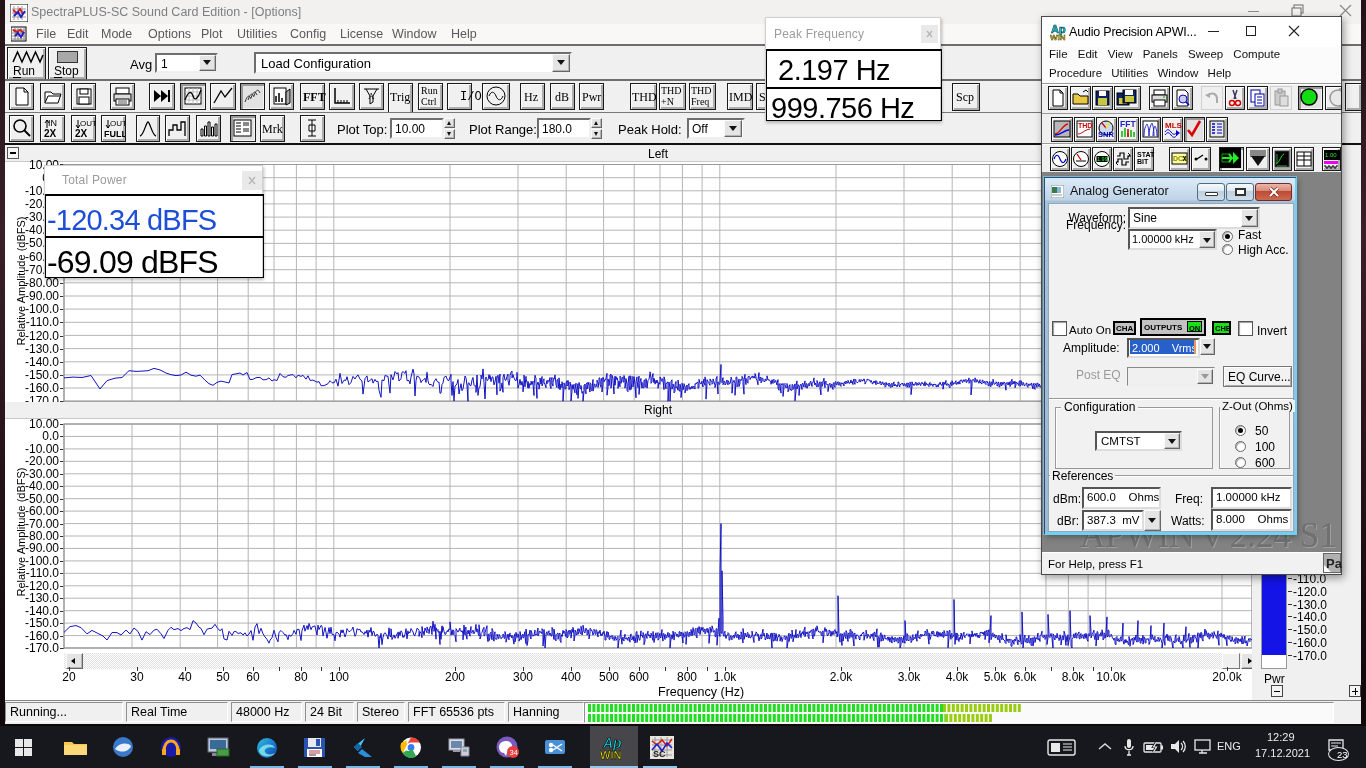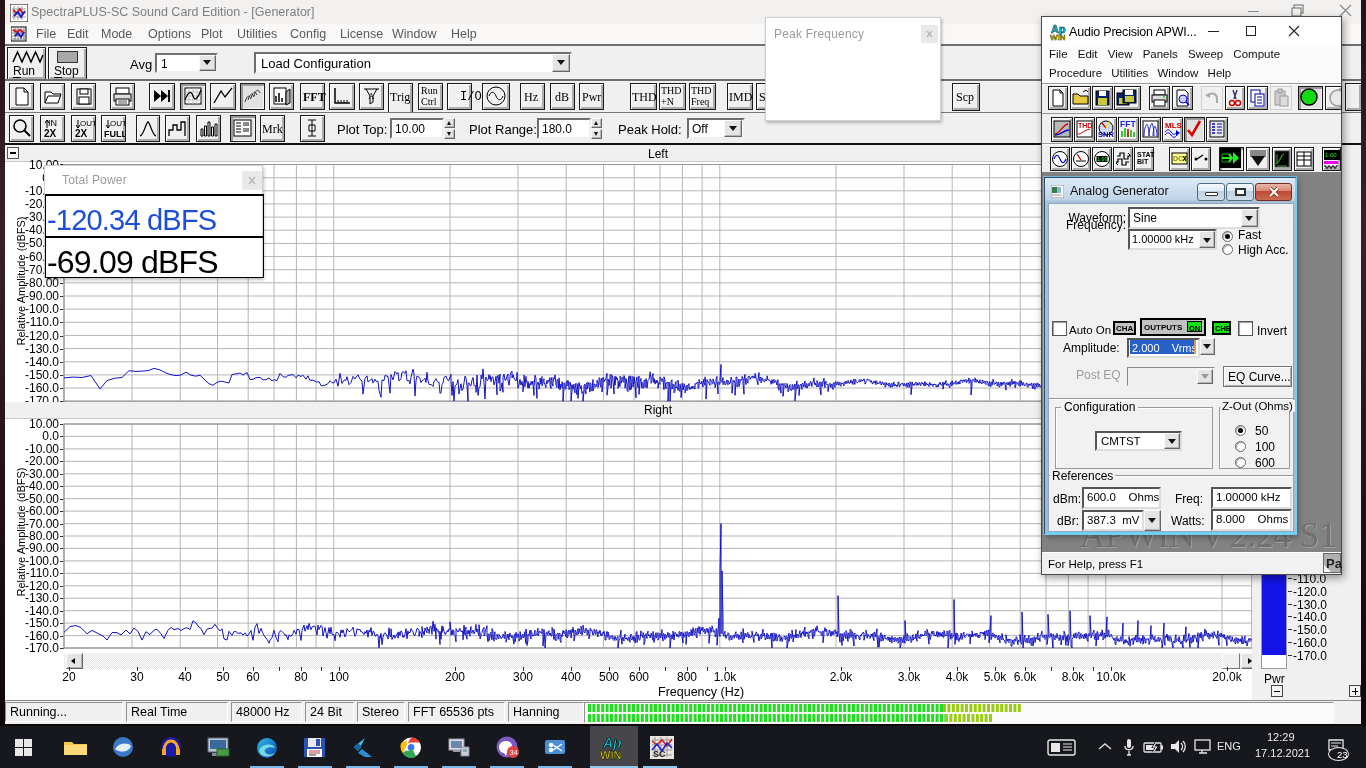--- a/index.html
+++ b/index.html
@@ -19,21 +19,21 @@
 <div id="wall"></div>
 <div id="sp">
 
 <div class="abs" style="left:0;top:0;width:1356px;height:24px;background:#f2f1f0"></div>
 <svg class="abs" style="left:5px;top:4px" width="18" height="18">
       <rect x="0" y="0" width="18" height="18" fill="#fff" stroke="#000"></rect>
       <path d="M2 5h14M2 9h14M2 13h14M4 2v14M8 2v14M12 2v14" stroke="#9a9a9a" stroke-width="1"></path>
       <path d="M3 6l4 3 3-4 3 5" stroke="#d02020" stroke-width="2" fill="none"></path>
       <path d="M4 12l4-4 3 5 4-6" stroke="#2020c0" stroke-width="2" fill="none"></path>
     </svg>
-<div class="tg" style="left:26px;top:5px;font-size:12.5px;color:#7e7f82">SpectraPLUS-SC Sound Card Edition - [Generator]</div>
+<div class="tg" style="left:26px;top:5px;font-size:12.5px;color:#7e7f82">SpectraPLUS-SC Sound Card Edition - [Options]</div>
 <div class="abs" style="left:1243px;top:11px;width:11px;height:1px;background:#8a8a8a"></div>
 <svg class="abs" style="left:1286px;top:4px" width="14" height="13">
       <rect x="3" y="1" width="9" height="8" fill="none" stroke="#6a6a6a"></rect>
       <rect x="1" y="4" width="9" height="8" fill="#f2f1f0" stroke="#6a6a6a"></rect>
     </svg>
 <svg class="abs" style="left:1334px;top:4px" width="13" height="13">
       <path d="M1 1l11 11M12 1L1 12" stroke="#8a8a8a" stroke-width="1.2"></path>
     </svg>
 
 <div class="abs" style="left:0;top:24px;width:1356px;height:20px;background:#f9f8f7"></div>
@@ -648,20 +648,25 @@
   <div class="abs" style="left:1px;top:8px;font-size:29px;color:#1d4ed8;letter-spacing:-.8px">-120.34 dBFS</div>
   <div class="abs" style="left:0;top:40px;width:217px;height:2px;background:#000"></div>
   <div class="abs" style="left:1px;top:48px;font-size:32px;color:#000;letter-spacing:-.8px">-69.09 dBFS</div>
  </div>
 </div>
 <div class="abs" style="left:765px;top:17px;width:176px;height:104px;background:#fff;border:1px solid #d0d0d0;box-shadow:1px 2px 3px rgba(0,0,0,.25)">
  <div class="abs" style="left:8px;top:9px;font-size:12px;color:#9b9b9b;letter-spacing:.2px">Peak Frequency</div>
  <div class="abs" style="left:155px;top:7px;width:17px;height:18px;background:#e9e9e9"><svg width="17" height="18">
         <path d="M6 6l5 6M11 6l-5 6" stroke="#b5b5b5" stroke-width="1.2"></path>
       </svg></div>
+ <div class="abs" style="left:0;top:31px;width:176px;height:72px;border:1px solid #000;border-width:2px 1px 1px 1px">
+  <div class="abs" style="left:11px;top:3px;font-size:29px;color:#000;letter-spacing:-.5px">2.197 Hz</div>
+  <div class="abs" style="left:0;top:36px;width:174px;height:2px;background:#000"></div>
+  <div class="abs" style="left:4px;top:41px;font-size:29px;color:#000;letter-spacing:-.5px">999.756 Hz</div>
+ </div>
 </div>
 <div id="ap" class="abs" style="left:1041px;top:16px;width:301px;height:559px;background:#f0f0f0;border:1px solid #4a4a4a;box-shadow:2px 3px 8px rgba(0,0,0,.4)">
  <div class="abs" style="left:0;top:0;width:299px;height:30px;background:#fff"></div>
  <svg class="abs" style="left:8px;top:6px" width="18" height="18">
       <rect width="18" height="18" fill="#fff"></rect>
       <text x="1" y="10" font-size="11" font-weight="bold" fill="#00c8d8" stroke="#222" stroke-width=".5">Ap</text>
       <text x="0" y="17" font-size="8" font-weight="bold" fill="#e8d000" stroke="#222" stroke-width=".4">WIN</text>
     </svg>
  <div class="abs" style="left:27px;top:8px;font-size:12.5px;letter-spacing:-.2px;color:#000;white-space:nowrap">Audio Precision APWI...</div>
  <div class="abs" style="left:166px;top:14px;width:11px;height:1px;background:#222"></div>

